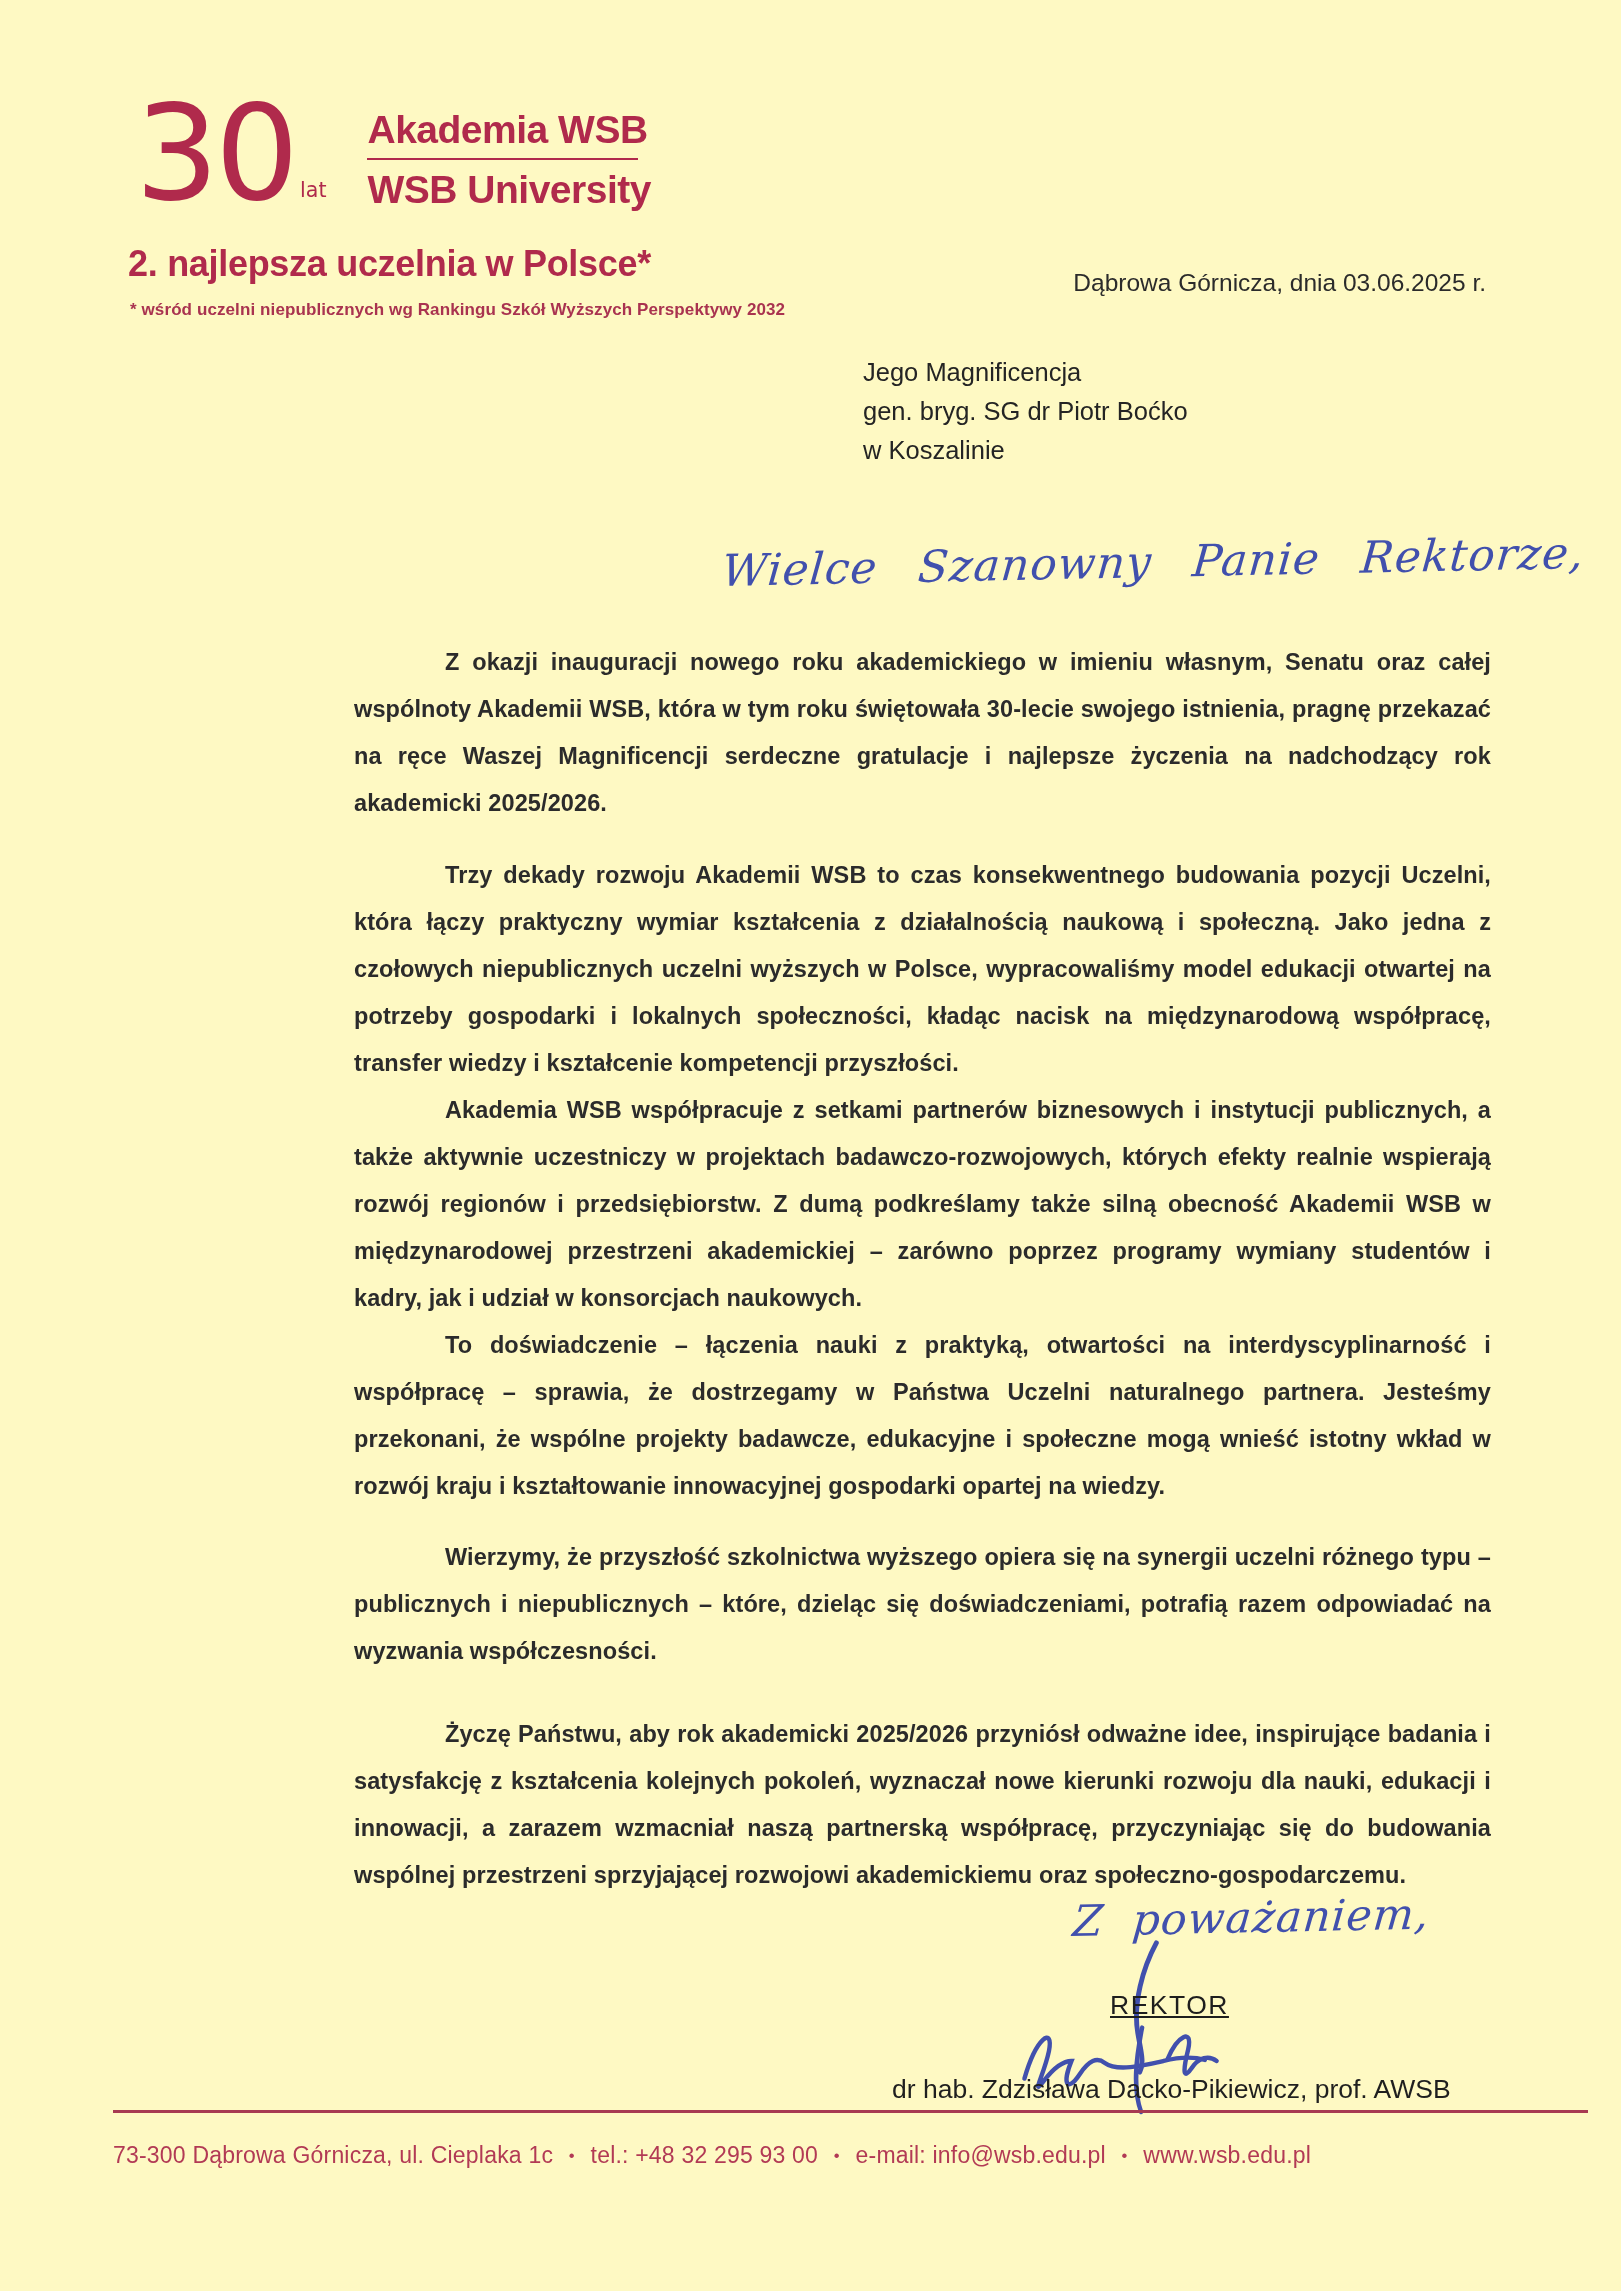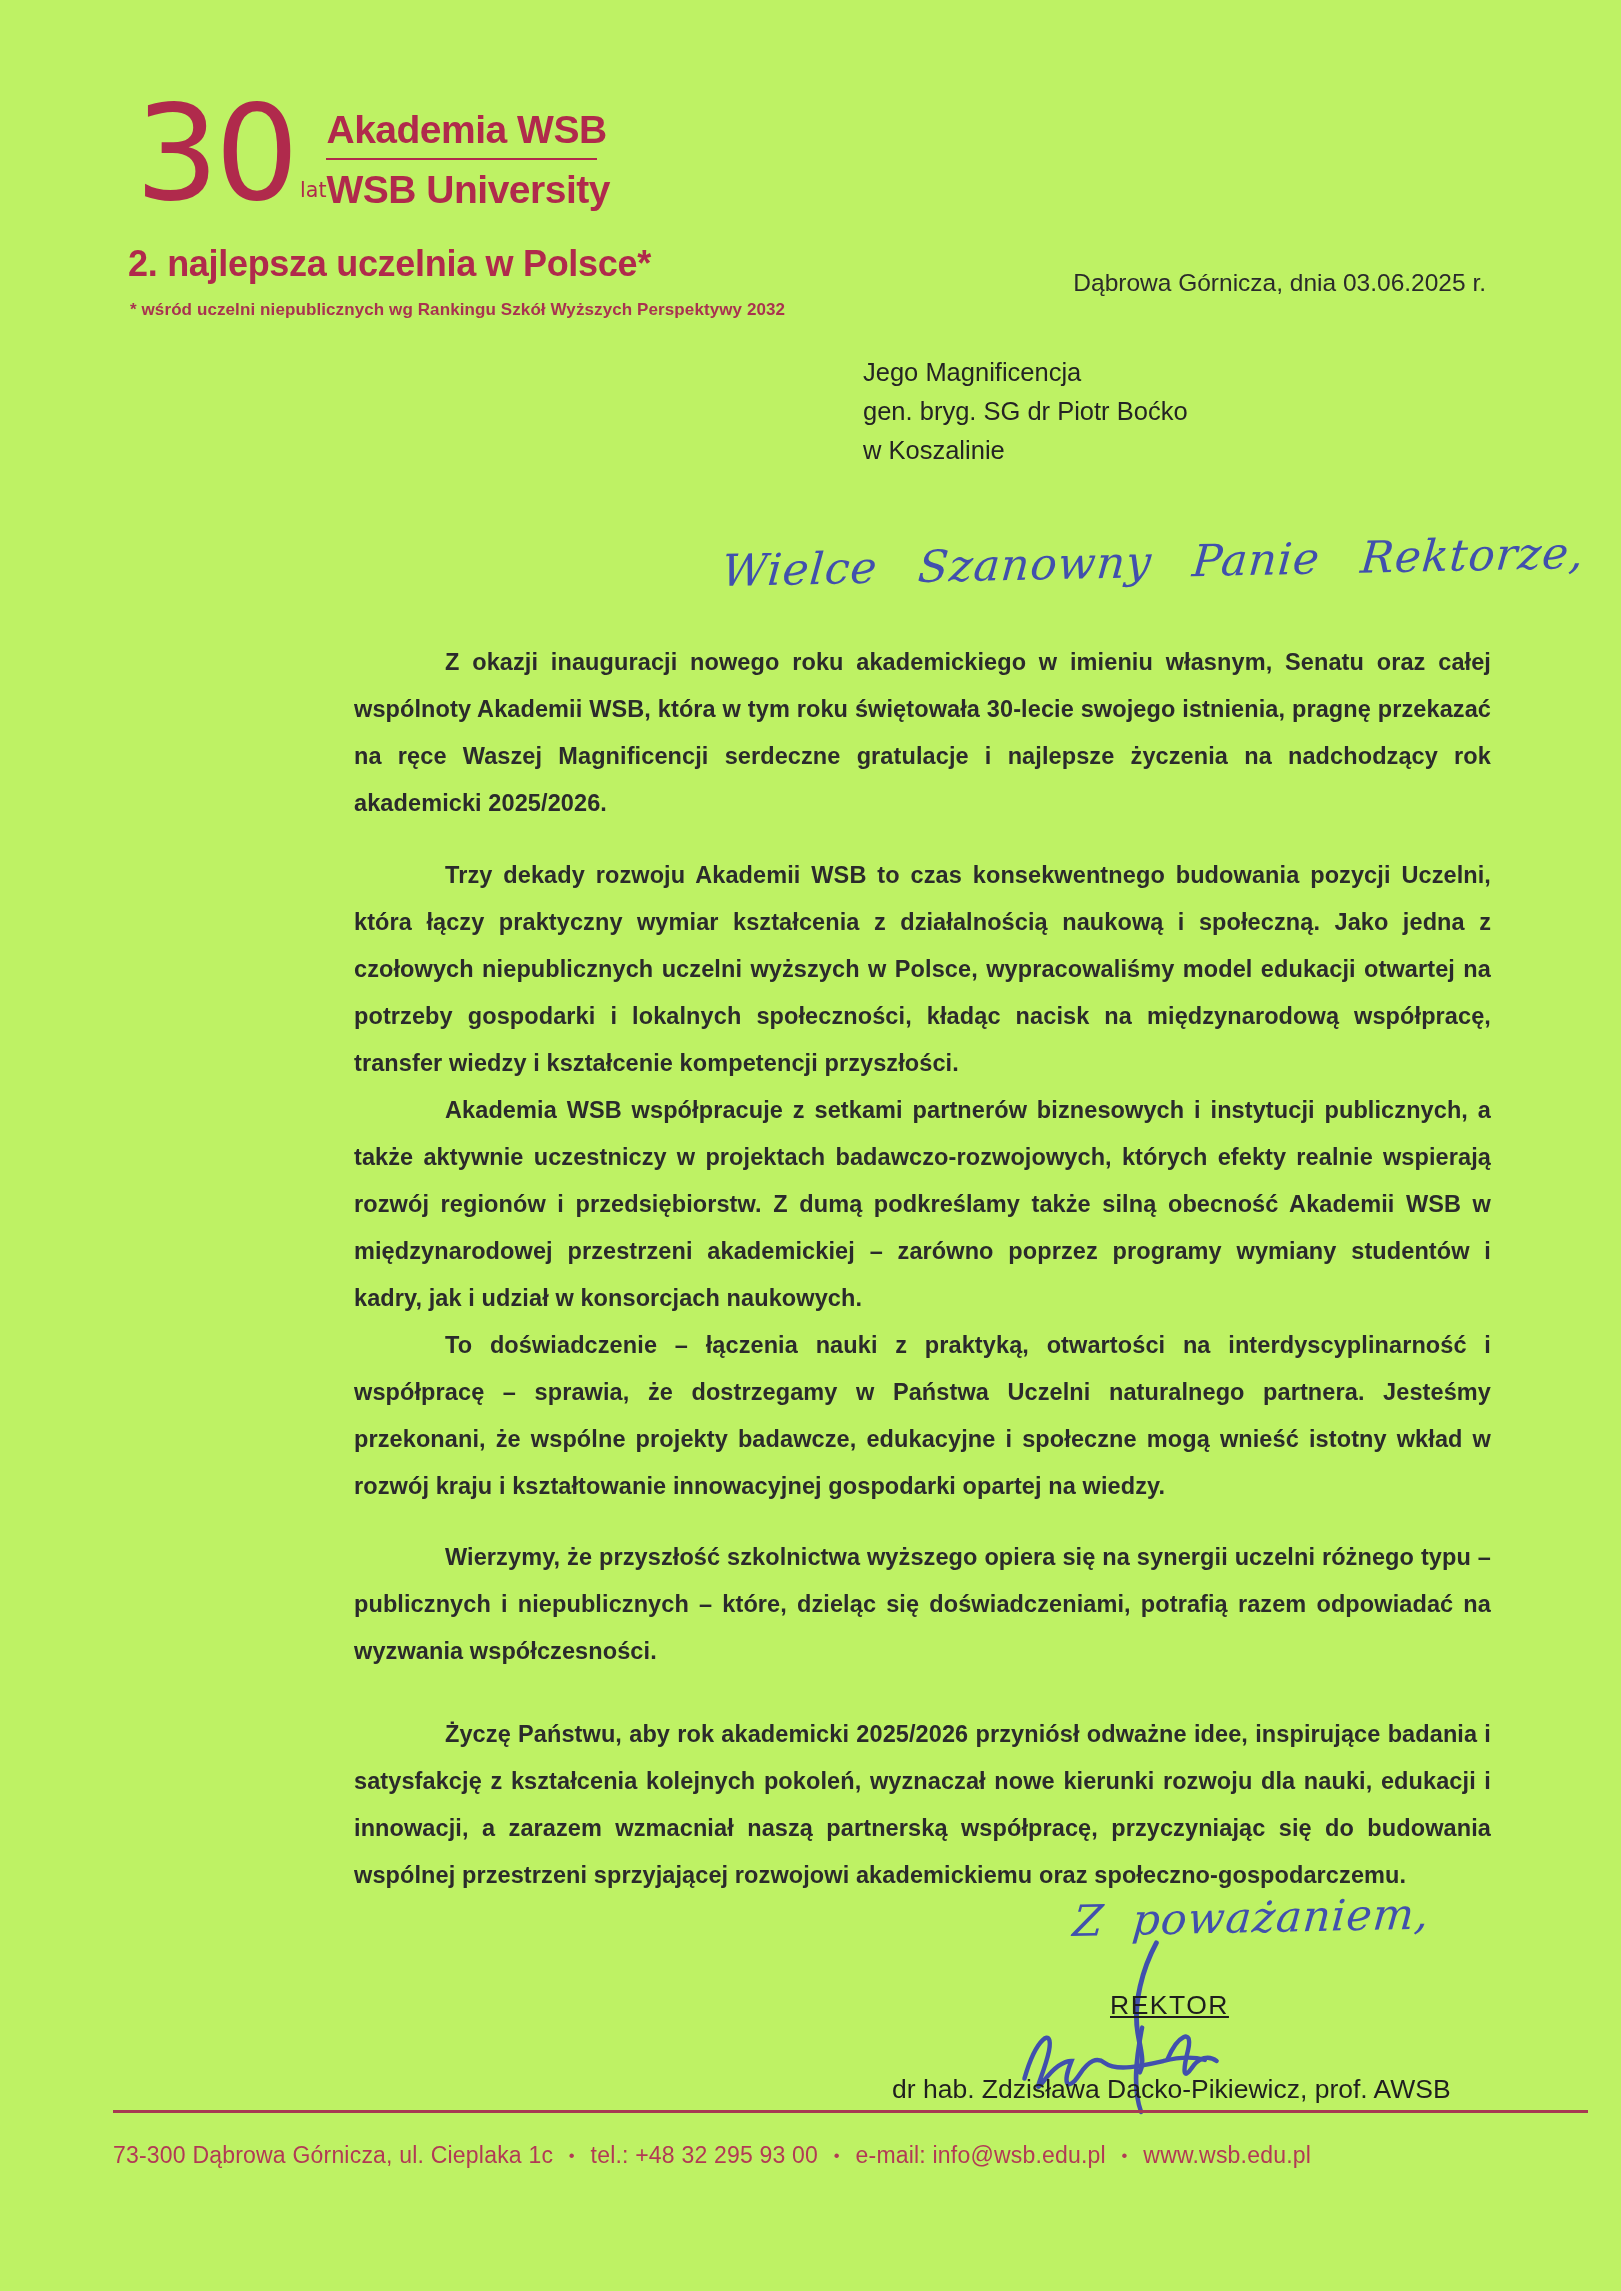--- a/index.html
+++ b/index.html
@@ -1,37 +1,37 @@
 <!DOCTYPE html>
 <html lang="pl"><head>
 <meta charset="utf-8">
 <style>
   html,body{margin:0;padding:0;background:#e8e8e8;}
   .page{
     position:relative;
     width:1621px;height:2292px;
     margin:0 auto;
-    background:#bef264;
+    background:#fef9c3;
     overflow:hidden;
     font-family:"Liberation Sans", sans-serif;
     color:#2b2b2b;
   }
   
   .logo-block{position:absolute;left:135px;top:94px;display:flex;align-items:flex-start;}
   .logo-years-wrap{display:flex;align-items:flex-end;}
   .logo-years{
     font-family:"DejaVu Sans", sans-serif;
     font-size:132px;line-height:118px;font-weight:400;
     color:#b02a4c;letter-spacing:-3.9px;
   }
   .logo-lat{
     font-family:"DejaVu Sans", sans-serif;
     font-size:20.6px;color:#b02a4c;margin:0 0 9.8px 4.9px;
   }
-  .logo-names{margin-top:13.7px;width:271px;}
+  .logo-names{margin-left:41px;margin-top:13.7px;width:271px;}
   .logo-name{
     font-size:39px;font-weight:bold;color:#b02a4c;line-height:43px;
     letter-spacing:-0.5px;white-space:nowrap;
   }
   .logo-divider{height:2.9px;background:#b02a4c;margin:6.9px 0 7.8px 0;width:271px;}
   .tagline{
     position:absolute;left:128px;top:243px;
     font-size:36px;font-weight:bold;color:#b02a4c;letter-spacing:-0.3px;
   }
   .tagline-note{

